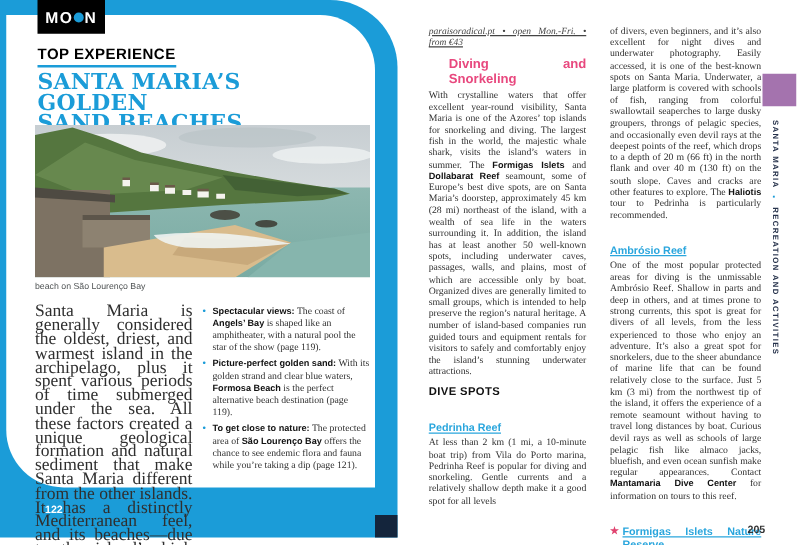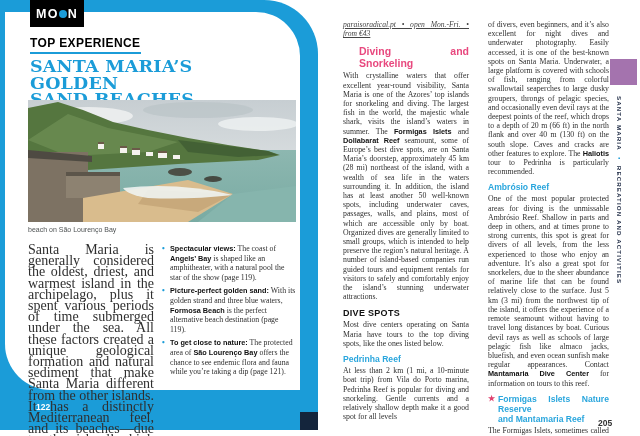--- a/index.html
+++ b/index.html
@@ -35,21 +35,21 @@
   .rp-col1{left:343px;top:20px;width:126px;font-size:7.8px;line-height:9.2px;}
   .rp-col2{left:488px;top:20px;width:121px;font-size:7.8px;line-height:9.2px;}
   p{margin:0;}
   .iyw-head{color:#1b9cd8;font:bold 8.5px "Liberation Sans",sans-serif;letter-spacing:.3px;margin:0 0 4px 0;}
   .iyw-item{position:relative;padding-left:8px;margin:0 0 4px 0;}
   .iyw-bullet{position:absolute;left:0;top:0;color:#1b9cd8;font-weight:bold;}
   .b-sans{font-family:"Liberation Sans",sans-serif;font-weight:bold;font-size:7.3px;color:#111;}
   .meta{font-style:italic;font-size:7.6px;color:#444;margin-bottom:3px;text-decoration:underline;}
   .h-pink{color:#e8487e;font:bold 10.5px "Liberation Sans",sans-serif;margin:7px 0 2px 16px;}
   .h-black{color:#111;font:bold 9px "Liberation Sans",sans-serif;letter-spacing:.3px;margin:7px 0 2px 0;}
-  .h-blue{color:#2aa6dd;font:bold 8.6px "Liberation Sans",sans-serif;margin:6px 0 2px 0;}
+  .h-blue{color:#2aa6dd;font:bold 8.6px "Liberation Sans",sans-serif;margin:19px 0 2px 0;text-decoration:underline;}
   .h-star{position:relative;padding-left:10px;}
   .star{position:absolute;left:0;top:0;color:#e0436f;font-size:8px;}
   
   .tab-square{position:absolute;left:610px;top:59px;width:27px;height:26px;background:#a473ae;}
   .tab-text{position:absolute;left:616px;top:96px;writing-mode:vertical-rl;
         font:bold 6.2px "Liberation Sans",sans-serif;letter-spacing:1.1px;color:#26324b;white-space:nowrap;}
   .tab-sep{color:#1b9cd8;margin:4px 0;font-size:6px;}
 </style>
 </head>
 <body>
@@ -126,39 +126,38 @@
 
   <div class="col lp-col2">
 
     <div class="iyw-item">
       <span class="iyw-bullet">•</span>
       <span class="b-sans">Spectacular views:</span><span> The coast of </span><span class="b-sans">Angels’ Bay</span><span> is shaped like an amphitheater, with a natural pool the star of the show (page 119).</span>
     </div>
 
     <div class="iyw-item">
       <span class="iyw-bullet">•</span>
-      <span class="b-sans">Picture-perfect golden sand:</span><span> With its golden strand and three blue waters, </span><span class="b-sans">Formosa Beach</span><span> is the perfect alternative beach destination (page 119).</span>
+      <span class="b-sans">Picture-perfect golden sand:</span><span> With its golden strand and clear blue waters, </span><span class="b-sans">Formosa Beach</span><span> is the perfect alternative beach destination (page 119).</span>
     </div>
 
     <div class="iyw-item">
       <span class="iyw-bullet">•</span>
       <span class="b-sans">To get close to nature:</span><span> The protected area of </span><span class="b-sans">São Lourenço Bay</span><span> offers the chance to see endemic flora and fauna while you’re taking a dip (page 121).</span>
     </div>
   </div>
 
   <div class="pageno-left">122</div>
 
   <div class="col rp-col1">
     <p class="meta">paraisoradical.pt • open Mon.-Fri. • from €43</p>
 
     <div class="h-pink">Diving and Snorkeling</div>
     <p><span>With crystalline waters that offer excellent year-round visibility, Santa Maria is one of the Azores’ top islands for snorkeling and diving. The largest fish in the world, the majestic whale shark, visits the island’s waters in summer. The </span><span class="b-sans">Formigas Islets</span><span> and </span><span class="b-sans">Dollabarat Reef</span><span> seamount, some of Europe’s best dive spots, are on Santa Maria’s doorstep, approximately 45 km (28 mi) northeast of the island, with a wealth of sea life in the waters surrounding it. In addition, the island has at least another 50 well-known spots, including underwater caves, passages, walls, and plains, most of which are accessible only by boat. Organized dives are generally limited to small groups, which is intended to help preserve the region’s natural heritage. A number of island-based companies run guided tours and equipment rentals for visitors to safely and comfortably enjoy the island’s stunning underwater attractions.</span></p>
 
     <div class="h-black">DIVE SPOTS</div>
-    <p>Most dive centers operating on Santa Maria have tours to the top diving spots, like the ones listed below.</p>
 
     <div class="h-blue">Pedrinha Reef</div>
     <p>At less than 2 km (1 mi, a 10-minute boat trip) from Vila do Porto marina, Pedrinha Reef is popular for diving and snorkeling. Gentle currents and a relatively shallow depth make it a good spot for all levels</p>
   </div>
 
   <div class="col rp-col2">
     <p><span>of divers, even beginners, and it’s also excellent for night dives and underwater photography. Easily accessed, it is one of the best-known spots on Santa Maria. Underwater, a large platform is covered with schools of fish, ranging from colorful swallowtail seaperches to large dusky groupers, throngs of pelagic species, and occasionally even devil rays at the deepest points of the reef, which drops to a depth of 20 m (66 ft) in the north flank and over 40 m (130 ft) on the south slope. Caves and cracks are other features to explore. The </span><span class="b-sans">Haliotis</span><span> tour to Pedrinha is particularly recommended.</span></p>
 
     <div class="h-blue">Ambrósio Reef</div>
     <p><span>One of the most popular protected areas for diving is the unmissable Ambrósio Reef. Shallow in parts and deep in others, and at times prone to strong currents, this spot is great for divers of all levels, from the less experienced to those who enjoy an adventure. It’s also a great spot for snorkelers, due to the sheer abundance of marine life that can be found relatively close to the surface. Just 5 km (3 mi) from the northwest tip of the island, it offers the experience of a remote seamount without having to travel long distances by boat. Curious devil rays as well as schools of large pelagic fish like almaco jacks, bluefish, and even ocean sunfish make regular appearances. Contact </span><span class="b-sans">Mantamaria Dive Center</span><span> for information on tours to this reef.</span></p>

